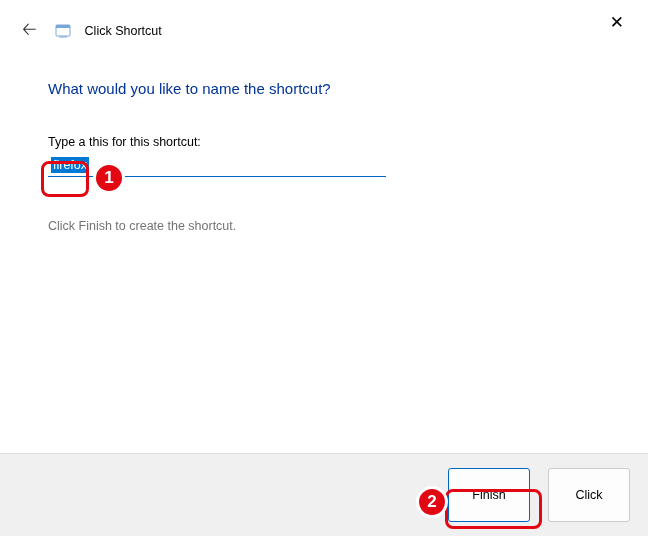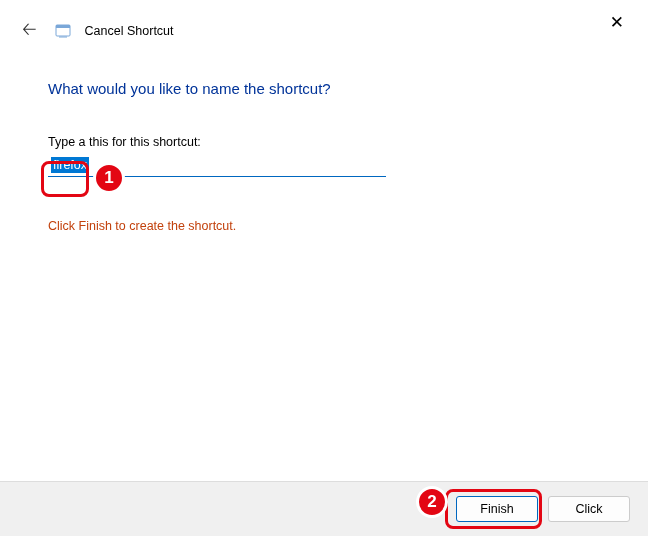--- a/index.html
+++ b/index.html
@@ -103,43 +103,44 @@
       font-size: 17px;
       display: flex;
       align-items: center;
       justify-content: center;
       pointer-events: none;
     }
     .annot-1 { top: 162px; left: 93px; }
     .annot-2 { top: 486px; left: 416px; }
     .instruction {
       font-size: 12.5px;
-      color: #c2410c;
+      color: #737373;
     }
     .footer {
       position: absolute;
       bottom: 0;
       left: 0;
       right: 0;
       background: #f0f0f0;
       border-top: 1px solid #ddd;
       padding: 14px 18px;
       display: flex;
       justify-content: flex-end;
       gap: 10px;
     }
     .btn {
-      padding: 5px 22px;
+      padding: 19px 22px;
       font-size: 12.5px;
       font-family: inherit;
       background: #fdfdfd;
       border: 1px solid #ccc;
       border-radius: 3px;
       cursor: pointer;
       min-width: 82px;
+      margin-left: 8px;
     }
     .btn-primary {
       border: 1px solid #0067c0;
     }
     .annot-box-2 {
       position: absolute;
       border: 3px solid #e30613;
       border-radius: 8px;
       bottom: 7px;
       right: 106px;
@@ -159,21 +160,21 @@
 
   <div class="header">
     <span class="back-arrow">🡠</span>
     <span class="header-icon">
       <svg viewBox="0 0 16 16" width="16" height="16">
         <rect x="1" y="2" width="14" height="11" rx="1" fill="#fff" stroke="#7aa7d8" stroke-width="1"></rect>
         <rect x="1" y="2" width="14" height="3" fill="#7aa7d8"></rect>
         <path d="M4 14 L12 14" stroke="#7aa7d8" stroke-width="1"></path>
       </svg>
     </span>
-    <span class="header-title">Cancel Shortcut</span>
+    <span class="header-title">Click Shortcut</span>
   </div>
 
   <div class="content">
     <div class="heading">What would you like to name the shortcut?</div>
 
     <div class="field-label">Type a this for this shortcut:</div>
 
     <div class="input-wrap">
       <div class="input-visual">
         <span class="name-input-selected">firefox</span>

